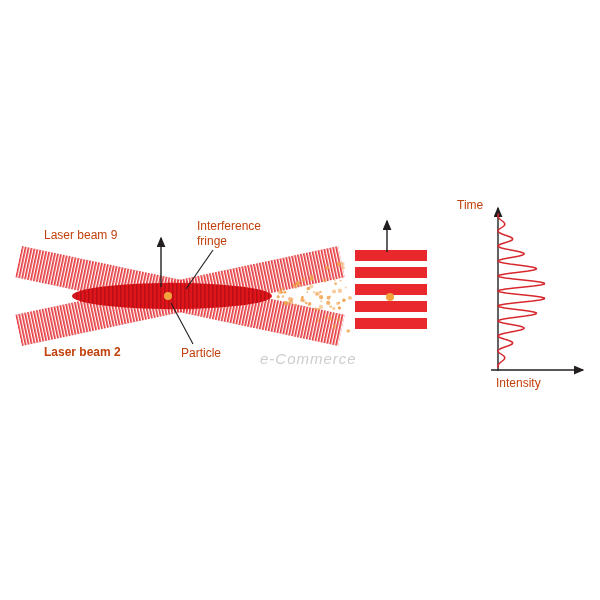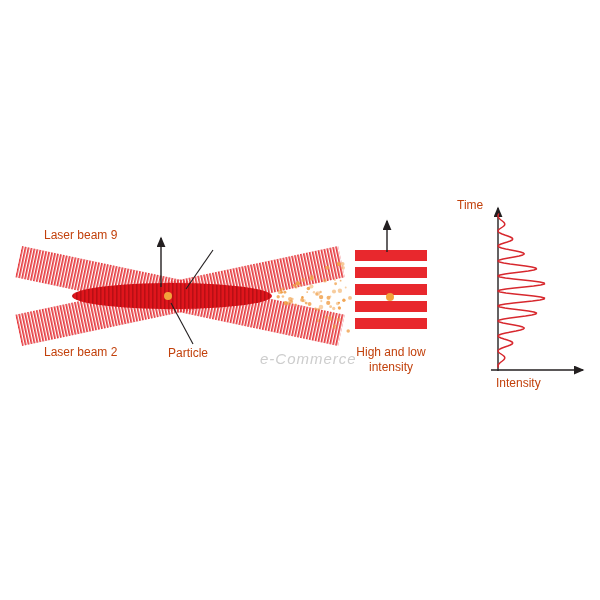--- a/index.html
+++ b/index.html
@@ -12,23 +12,23 @@
   }
   svg{position:absolute;left:0;top:0;}
   .label{
     position:absolute;
     font-size:12px;
     color:#c2410c;
     line-height:1.22;
     white-space:normal;
   }
   .lbl-beam1{left:44px;top:228px;}
-  .lbl-beam2{left:44px;top:345px;}
+  .lbl-beam2{left:44px;top:345px;font-weight:bold;}
   .lbl-fringe{left:197px;top:219px;width:80px;}
-  .lbl-particle{left:168px;top:346px;}
+  .lbl-particle{left:181px;top:346px;}
   .lbl-highlow{left:348px;top:345px;width:86px;text-align:center;}
   .lbl-time{left:457px;top:198px;}
   .lbl-intensity{left:496px;top:376px;}
   .wm1{
     position:absolute;left:252px;top:332px;
     font-size:15px;color:#bcbcbc;letter-spacing:5px;
   }
   .wm2{
     position:absolute;left:260px;top:350px;
     font-size:15px;color:#cdcdcd;font-style:italic;letter-spacing:1px;
@@ -154,20 +154,20 @@
 
     <g>
       <line x1="498" y1="371" x2="498" y2="208" stroke="#231f20" stroke-width="1.4" marker-end="url(#arrowhead)"></line>
       <line x1="491" y1="370" x2="583" y2="370" stroke="#231f20" stroke-width="1.4" marker-end="url(#arrowhead)"></line>
     </g>
     <path id="burst" fill="none" stroke="#d7282e" stroke-width="1.5" stroke-linejoin="round" stroke-linecap="round" d="M498.2,367 L498.0,366 L498.2,365 L498.8,364 L499.8,363 L501.0,362 L502.3,361 L503.5,360 L504.4,359 L504.8,358 L504.6,357 L503.8,356 L502.5,355 L501.0,354 L499.5,353 L498.4,352 L498.0,351 L498.5,350 L499.9,349 L502.1,348 L504.8,347 L507.7,346 L510.3,345 L512.1,344 L512.7,343 L512.1,342 L510.2,341 L507.4,340 L504.1,339 L501.1,338 L498.8,337 L498.0,336 L498.9,335 L501.6,334 L505.7,333 L510.8,332 L516.0,331 L520.5,330 L523.4,329 L524.3,328 L522.8,327 L519.2,326 L514.1,325 L508.4,324 L503.1,323 L499.4,322 L498.0,321 L499.4,320 L503.7,319 L510.1,318 L517.8,317 L525.5,316 L531.8,315 L535.8,314 L536.5,313 L533.9,312 L528.3,311 L520.7,310 L512.4,309 L505.0,308 L499.9,307 L498.0,306 L499.9,305 L505.4,304 L513.6,303 L523.2,302 L532.5,301 L539.9,300 L544.2,299 L544.5,298 L540.7,297 L533.6,296 L524.3,295 L514.5,294 L505.9,293 L500.1,292 L498.0,291 L500.1,290 L505.9,289 L514.5,288 L524.3,287 L533.6,286 L540.7,285 L544.5,284 L544.2,283 L539.9,282 L532.5,281 L523.2,280 L513.6,279 L505.4,278 L499.9,277 L498.0,276 L499.9,275 L505.0,274 L512.4,273 L520.7,272 L528.3,271 L533.9,270 L536.5,269 L535.8,268 L531.8,267 L525.5,266 L517.8,265 L510.1,264 L503.7,263 L499.4,262 L498.0,261 L499.4,260 L503.1,259 L508.4,258 L514.1,257 L519.2,256 L522.8,255 L524.3,254 L523.4,253 L520.5,252 L516.0,251 L510.8,250 L505.7,249 L501.6,248 L498.9,247 L498.0,246 L498.8,245 L501.1,244 L504.1,243 L507.4,242 L510.2,241 L512.1,240 L512.7,239 L512.1,238 L510.3,237 L507.7,236 L504.8,235 L502.1,234 L499.9,233 L498.5,232 L498.0,231 L498.4,230 L499.5,229 L501.0,228 L502.5,227 L503.8,226 L504.6,225 L504.8,224 L504.4,223 L503.5,222 L502.3,221 L501.0,220 L499.8,219 L498.8,218 L498.2,217 L498.0,216 L498.2,215 L498.6,214 "></path>
   </svg>
 
   <div class="label lbl-beam1">Laser beam 9</div>
   <div class="label lbl-beam2">Laser beam 2</div>
+  <div class="label lbl-fringe">Interference fringe</div>
   <div class="label lbl-particle">Particle</div>
-  <div class="label lbl-highlow">High and low intensity</div>
   <div class="label lbl-time">Time</div>
   <div class="label lbl-intensity">Intensity</div>
 
   <div class="wm2">e-Commerce</div>
 
 </div>
 
 </body></html>

